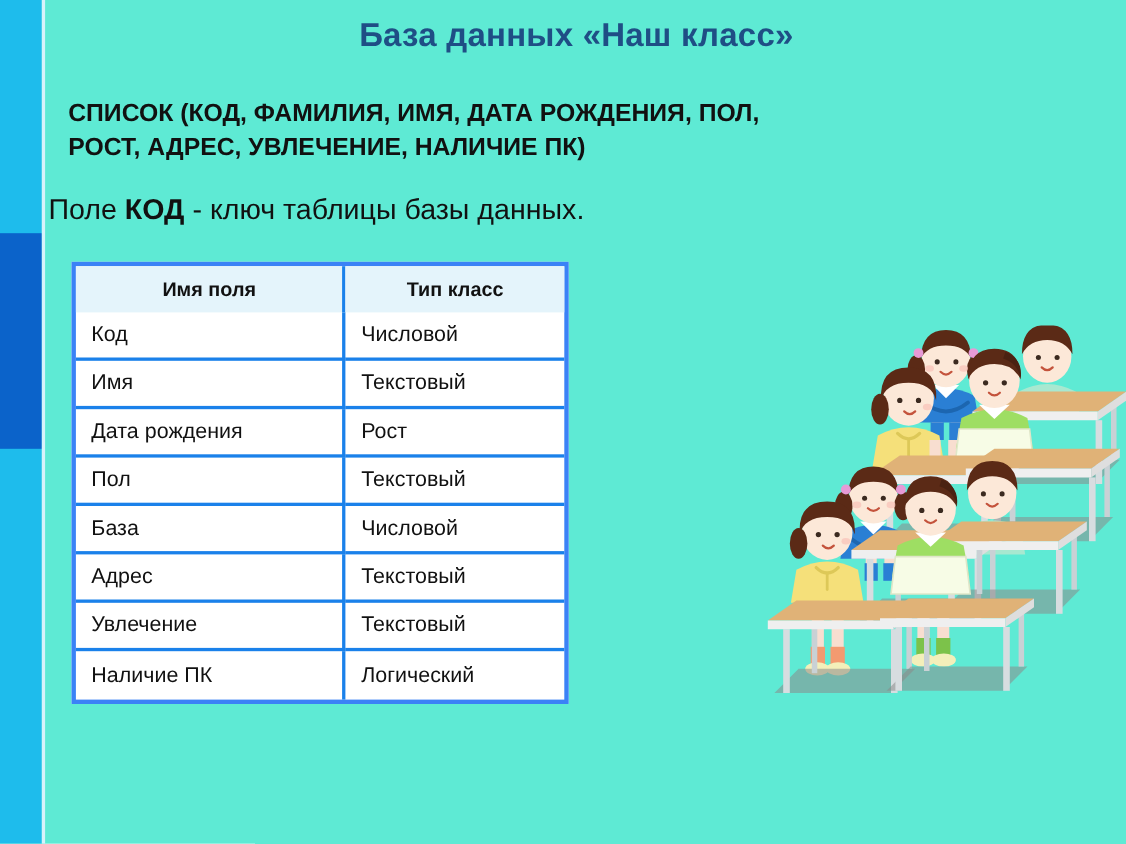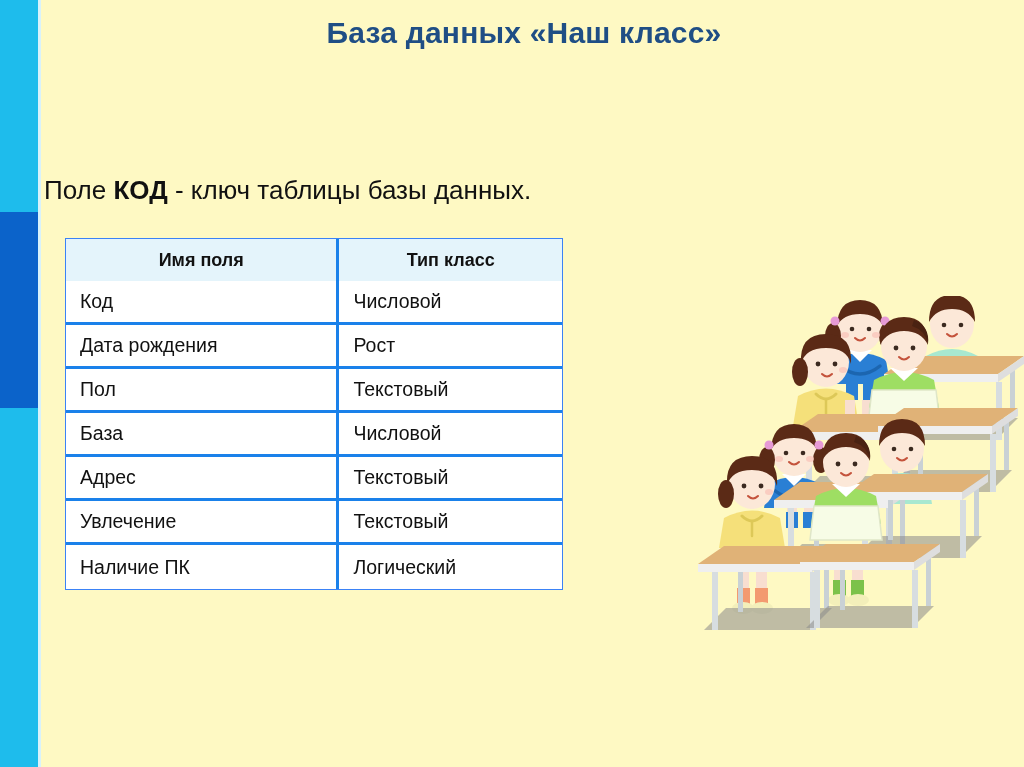--- a/index.html
+++ b/index.html
@@ -13,21 +13,21 @@
 
   body {
     font-family: "Liberation Sans", sans-serif;
     background: #fffffc;
     position: relative;
   }
 
   .slide {
     position: absolute;
     inset: 0;
-    background: #fef9c3;
+    background: #5eead4;
   }
 
   
   .stripe-wrap {
     position: absolute;
     left: 0; top: 0;
     width: 44px; height: 767px;
   }
   .stripe-light {
     position: absolute;
@@ -81,25 +81,25 @@
     color: #111111;
     line-height: 26px;
     white-space: nowrap;
   }
   .para-key b { font-weight: bold; }
 
   
   .field-table {
     position: absolute;
     left: 65px; top: 238px;
-    width: 498px;
+    width: 452px;
     border-collapse: separate;
     border-spacing: 0;
     background: #ffffff;
-    border: 1px solid #3b82f6;
+    border: 4px solid #3b82f6;
   }
   .field-table th,
   .field-table td {
     height: 44px;
     padding: 0 0 0 14px;
     font-size: 19.5px;
     color: #111111;
     vertical-align: middle;
     text-align: left;
     border-bottom: 3px solid #1a81ea;
@@ -132,36 +132,44 @@
 <div class="slide">
 
   <div class="stripe-wrap">
     <div class="stripe-light"></div>
     <div class="stripe-dark"></div>
     <div class="stripe-edge"></div>
   </div>
 
   <div class="title">База данных «Наш класс»</div>
 
+  <div class="para-list">
+    <div>СПИСОК (КОД, ФАМИЛИЯ, ИМЯ, ДАТА РОЖДЕНИЯ, ПОЛ,</div>
+    <div class="lastline">РОСТ, АДРЕС, УВЛЕЧЕНИЕ, НАЛИЧИЕ ПК)</div>
+  </div>
 
   <div class="para-key">
     <span>Поле </span><b>КОД</b><span> - ключ таблицы базы данных.</span>
   </div>
 
   <table class="field-table">
     <thead>
       <tr>
         <th class="col-name">Имя поля</th>
         <th class="col-type">Тип класс</th>
       </tr>
     </thead>
     <tbody>
       <tr>
         <td class="col-name">Код</td>
         <td class="col-type">Числовой</td>
+      </tr>
+      <tr>
+        <td class="col-name">Имя</td>
+        <td class="col-type">Текстовый</td>
       </tr>
       <tr>
         <td class="col-name">Дата рождения</td>
         <td class="col-type">Рост</td>
       </tr>
       <tr>
         <td class="col-name">Пол</td>
         <td class="col-type">Текстовый</td>
       </tr>
       <tr>

